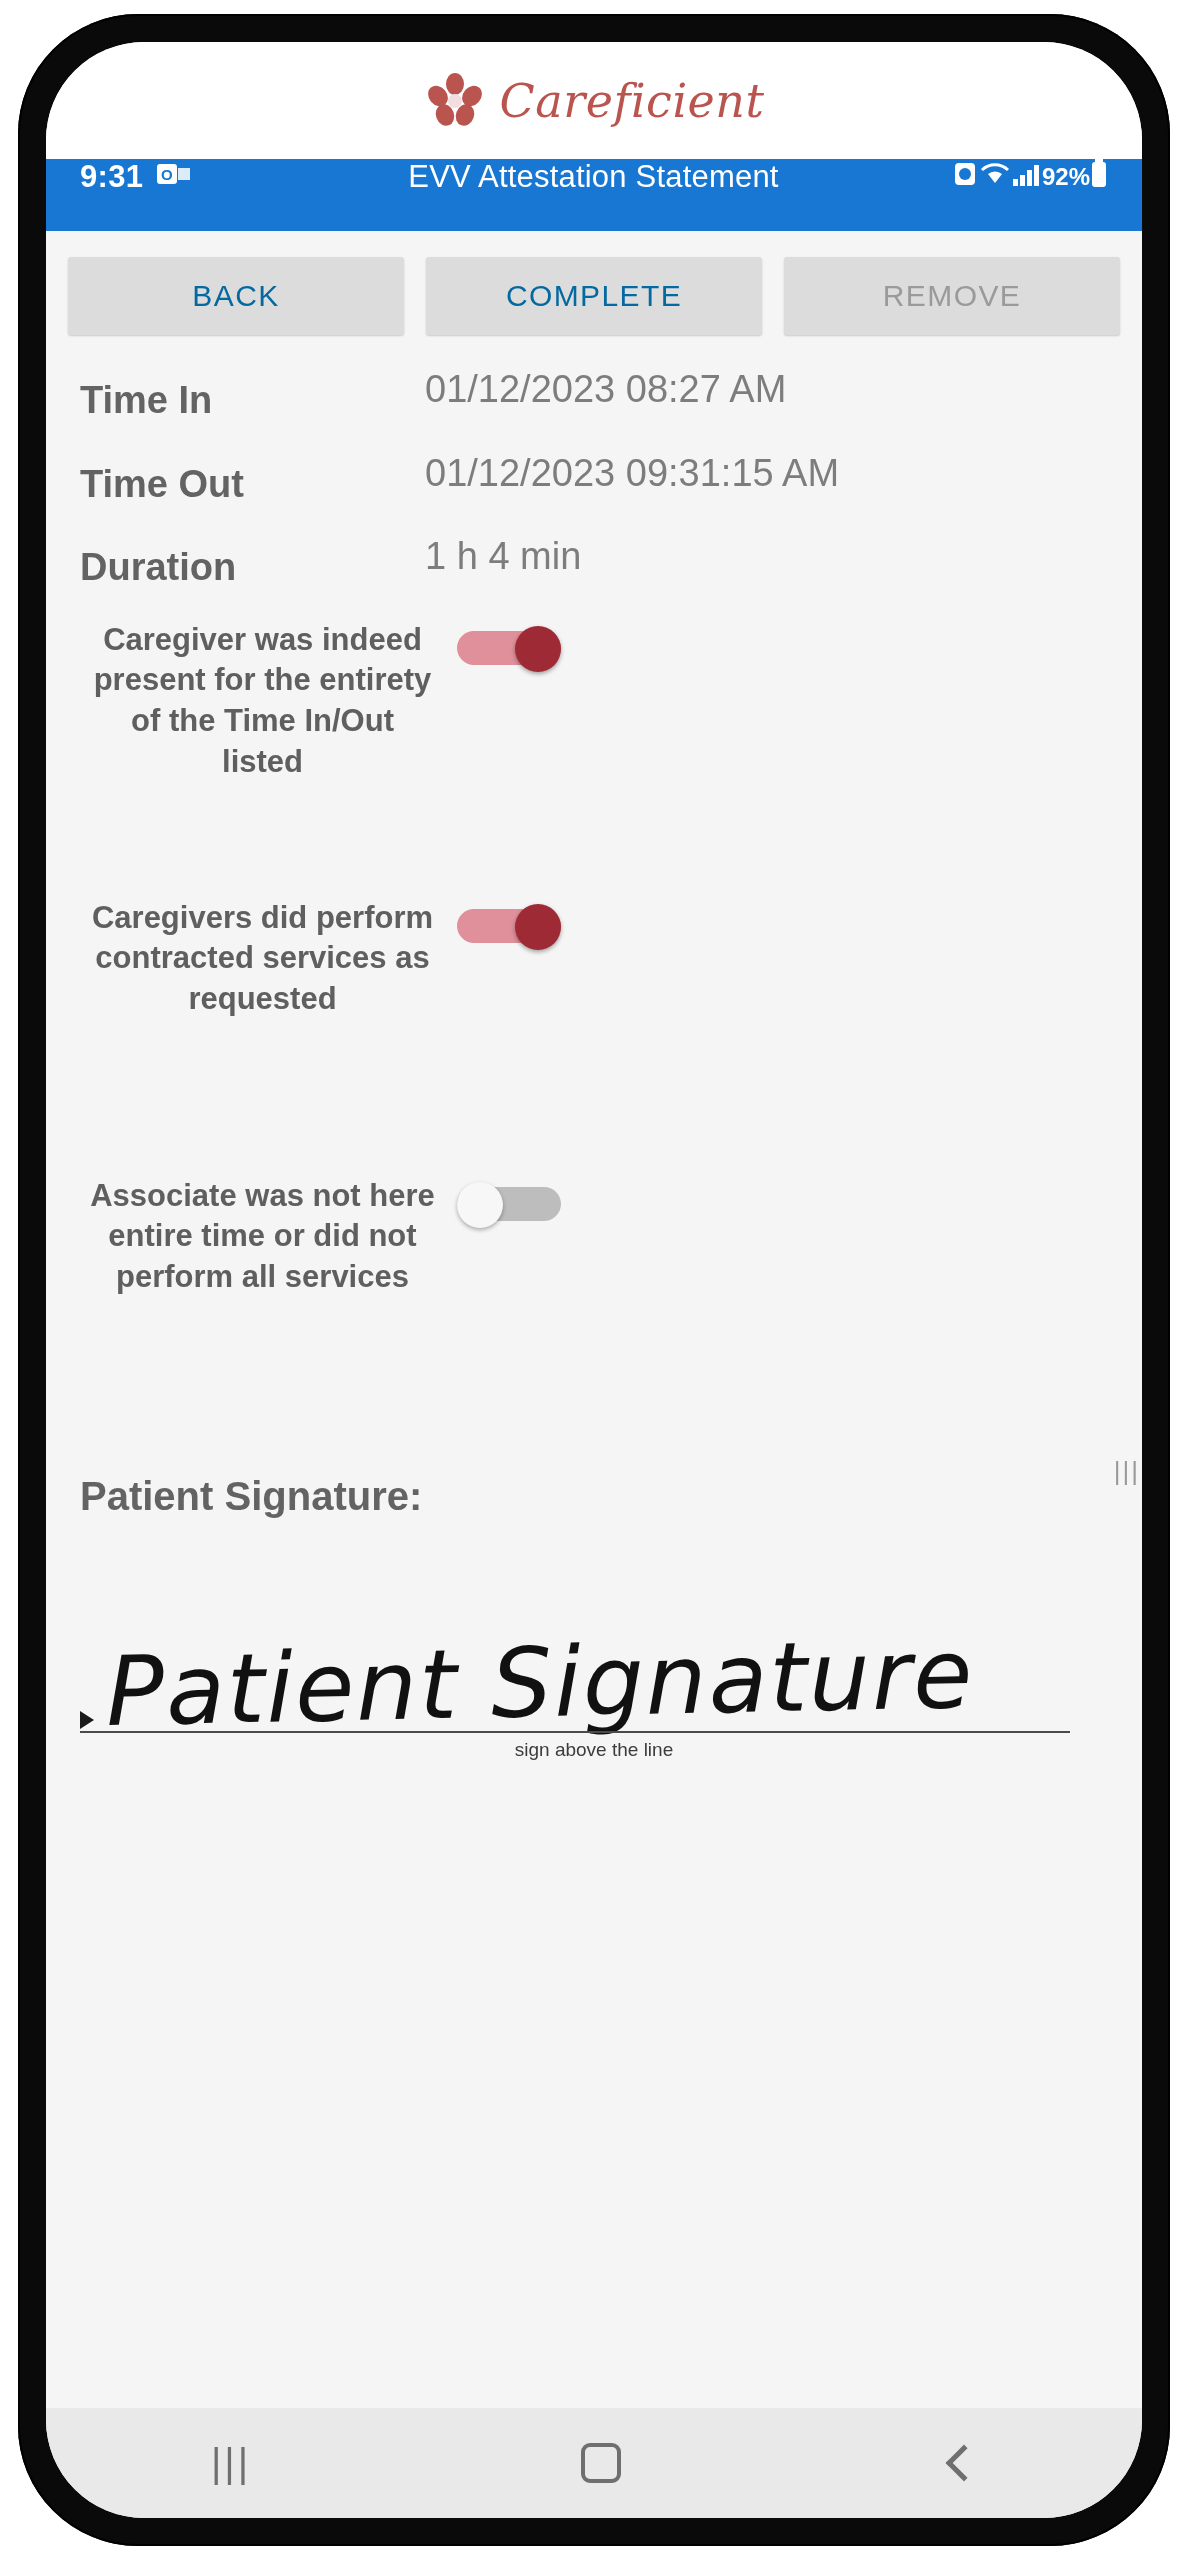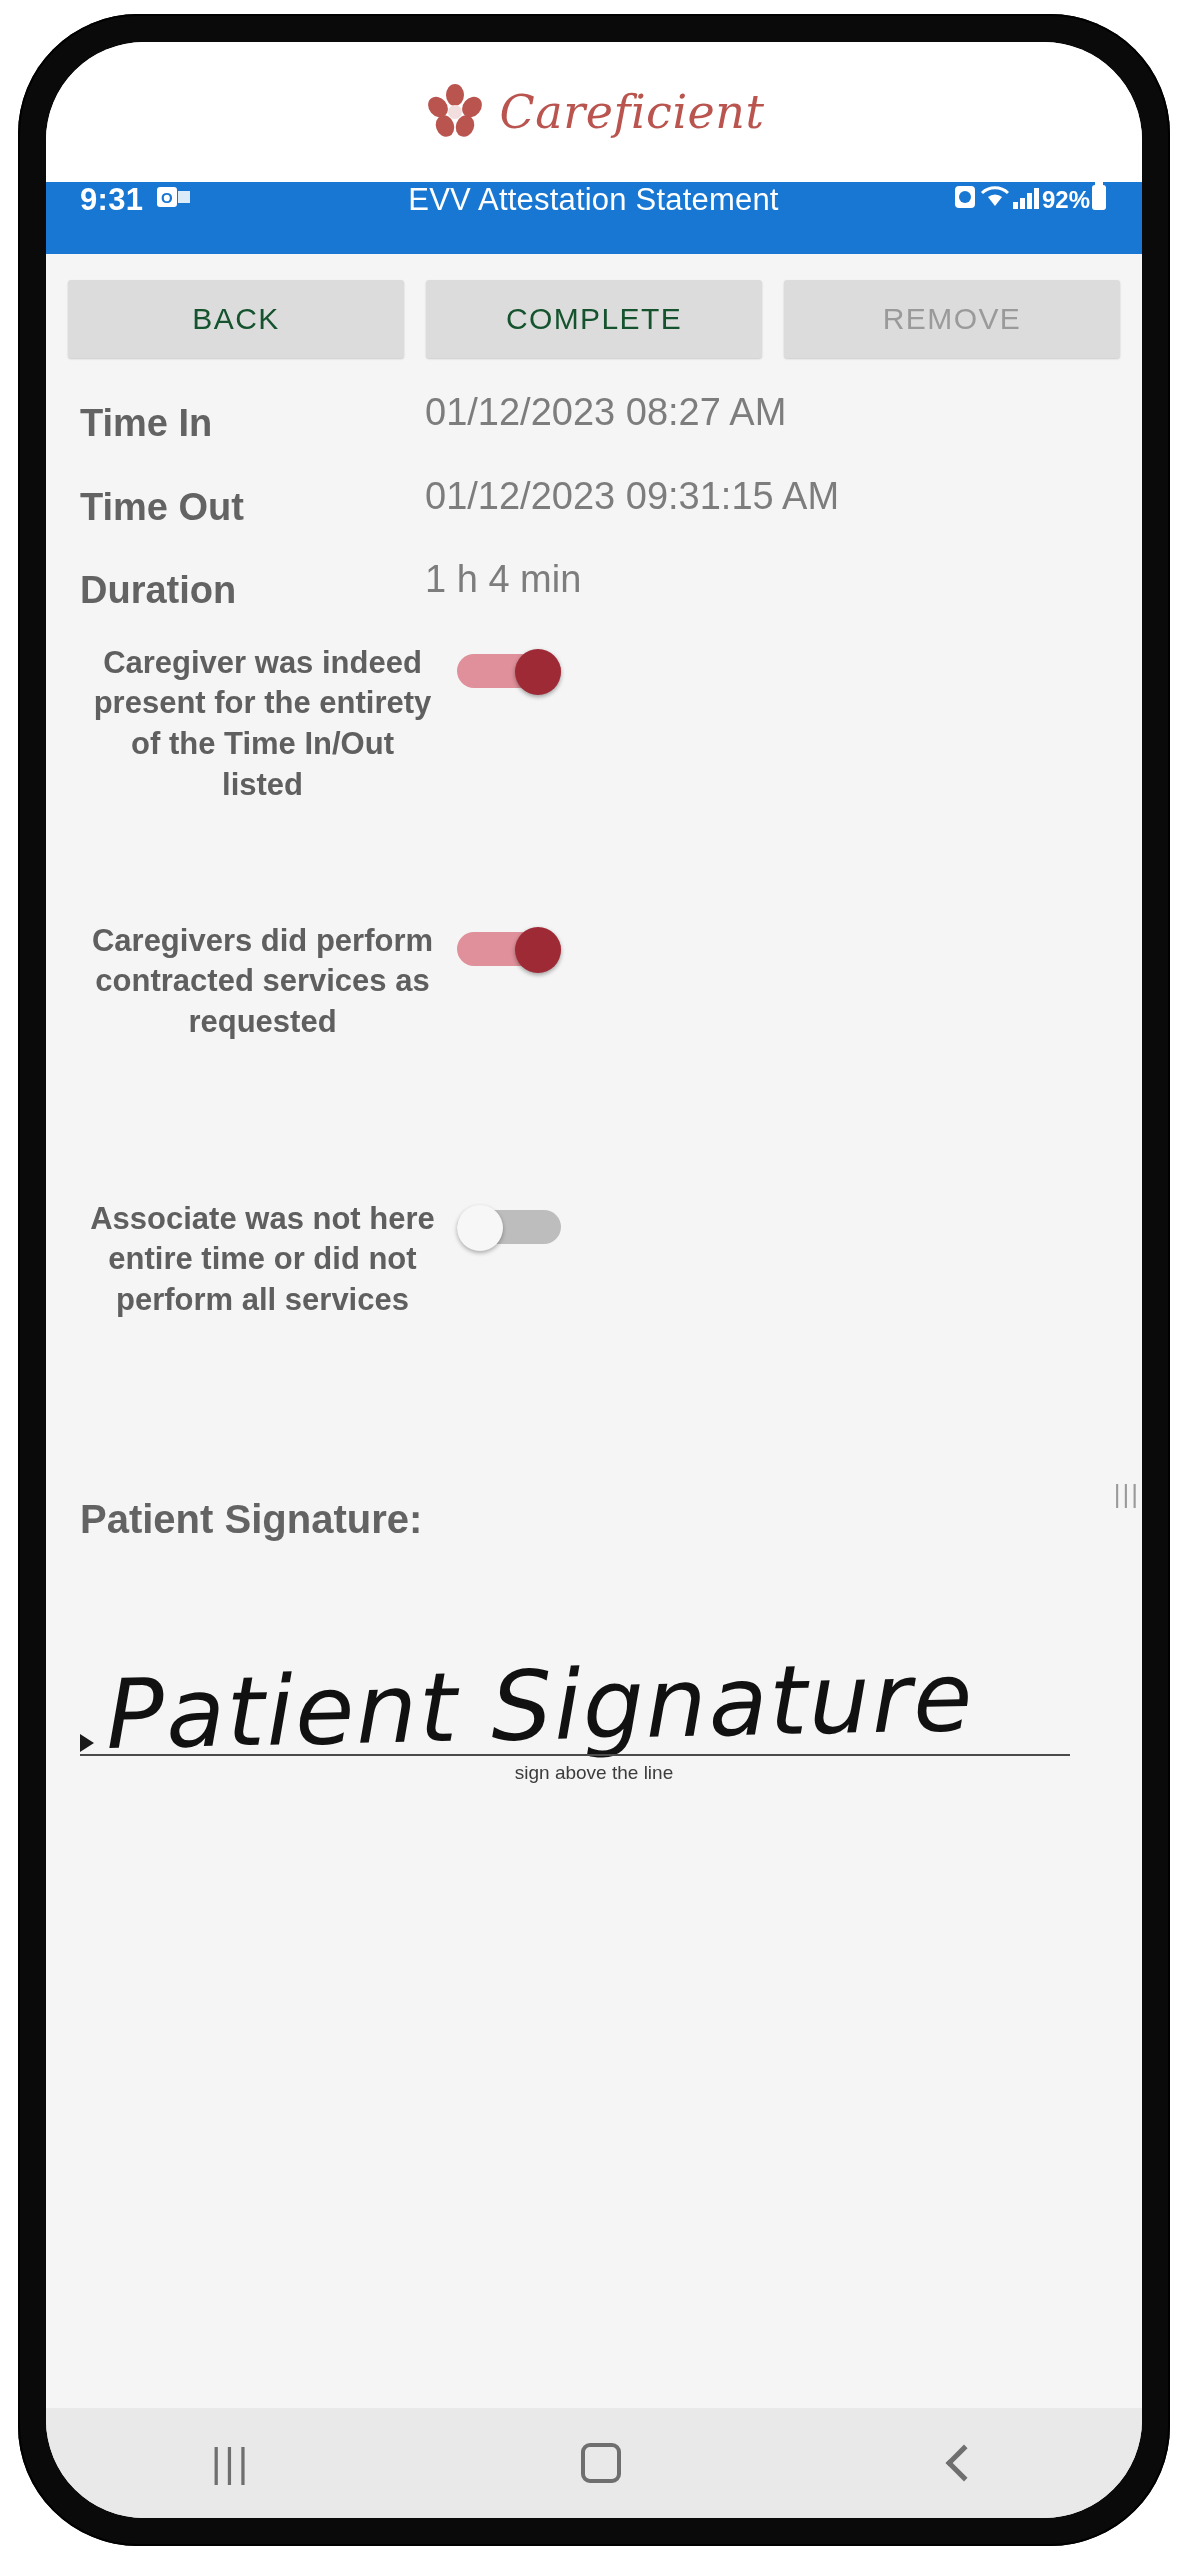--- a/index.html
+++ b/index.html
@@ -35,21 +35,21 @@
     bottom: 28px;
     background: #f5f5f5;
     border-radius: 98px;
     overflow: hidden;
     display: flex;
     flex-direction: column;
   }
 
   
   .brand-bar {
-    height: 140px;
+    height: 117px;
     background: #ffffff;
     display: flex;
     align-items: center;
     justify-content: center;
     gap: 14px;
     flex: none;
   }
   .brand-logo {
     width: 62px;
     height: 62px;
@@ -109,21 +109,21 @@
   }
   .btn {
     flex: 1;
     height: 78px;
     background: #dcdcdc;
     border: none;
     border-radius: 3px;
     font-family: "Liberation Sans", sans-serif;
     font-size: 30px;
     letter-spacing: 1.4px;
-    color: #14532d;
+    color: #0369a1;
     box-shadow: 0 1px 2px rgba(0,0,0,0.18);
     cursor: pointer;
   }
   .btn.disabled { color: #9a9a9a; }
 
   
   .content {
     flex: 1 1 auto;
     background: #f5f5f5;
     padding: 0 0 0 0;

